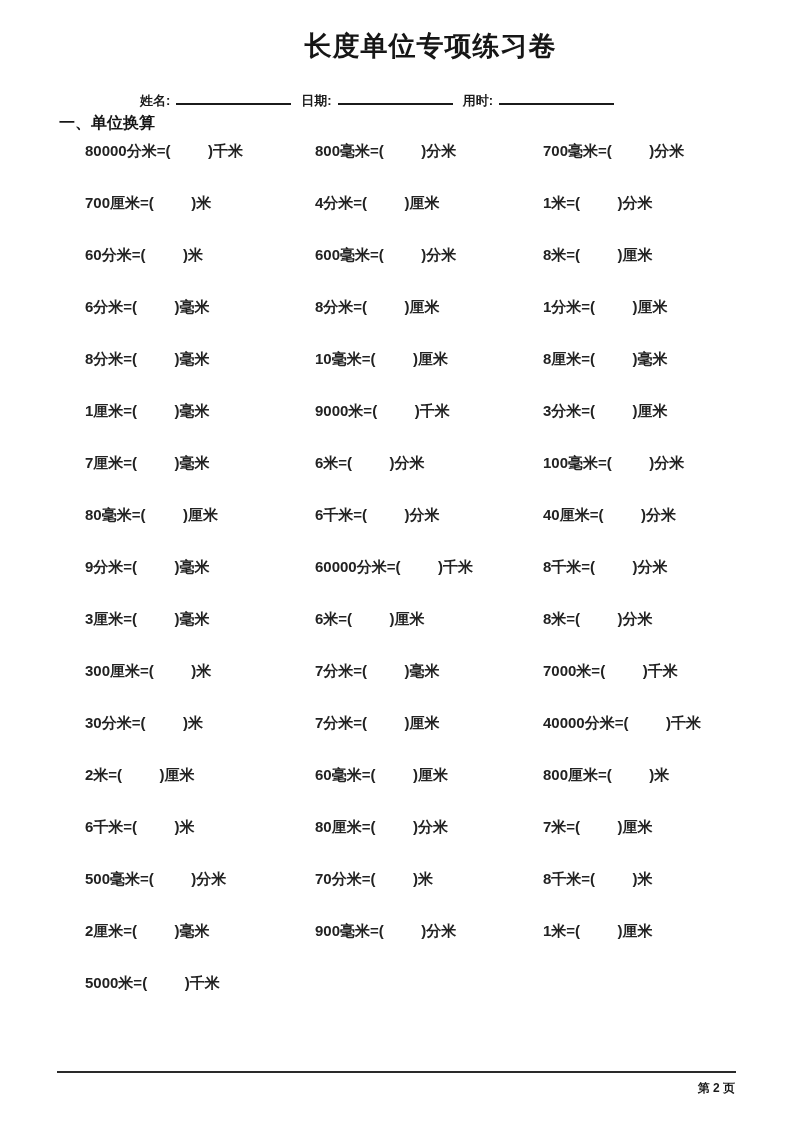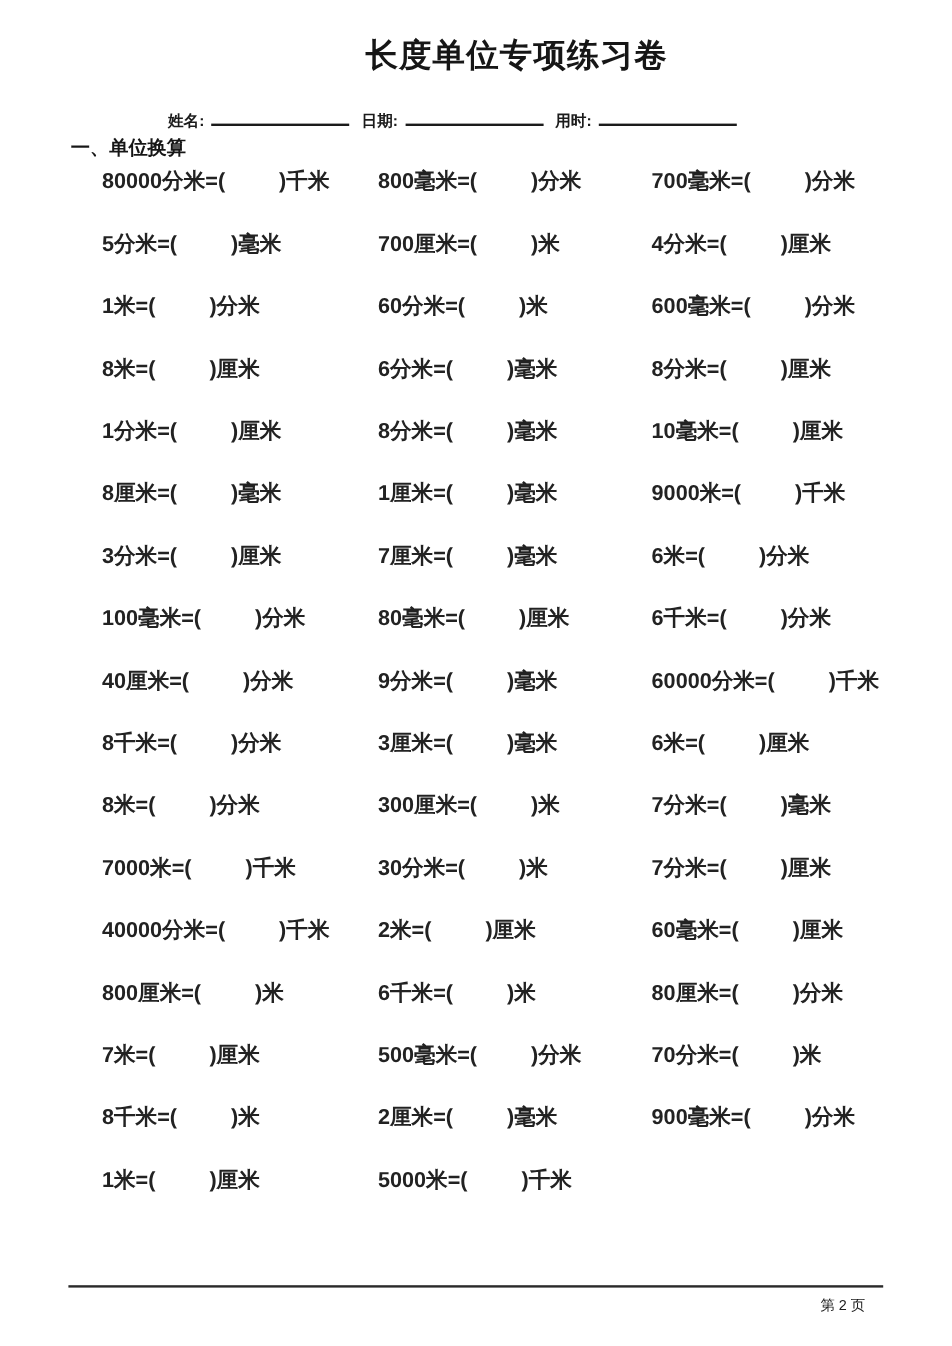--- a/index.html
+++ b/index.html
@@ -55,60 +55,59 @@
   }
   .grid {
     position: absolute;
     top: 140px;
     left: 85px;
     display: grid;
     grid-template-columns: 230px 228px 250px;
     grid-auto-rows: 52px;
   }
   .cell {
-    font-size: 18px;
+    font-size: 15px;
     font-weight: 600;
     line-height: 22px;
     white-space: pre;
     color: #222222;
   }
   .footer-divider {
     position: absolute;
     top: 1071px;
     left: 57px;
     width: 679px;
     height: 0;
     border-top: 2px solid #2a2a2a;
   }
   .page-number {
     position: absolute;
     top: 1080px;
-    right: 72px;
+    right: 58px;
     font-size: 12px;
-    font-weight: 400;
+    font-weight: 700;
     color: #1b1b1b;
     margin-left: 24px;
   }
 </style>
 </head>
 <body>
 
 <div class="page">
 
   <h1 class="title">长度单位专项练习卷</h1>
 
   <div class="info-row"><span class="info-label">姓名:</span><span class="blank"></span><span class="info-label">日期:</span><span class="blank"></span><span class="info-label">用时:</span><span class="blank"></span></div>
 
   <div class="section-heading">一、单位换算</div>
 
   <div class="grid">
     <div class="cell">80000分米=(         )千米</div>
     <div class="cell">800毫米=(         )分米</div>
     <div class="cell">700毫米=(         )分米</div>
-    <div class="cell">5分米=(         )毫米</div>
     <div class="cell">700厘米=(         )米</div>
     <div class="cell">4分米=(         )厘米</div>
     <div class="cell">1米=(         )分米</div>
     <div class="cell">60分米=(         )米</div>
     <div class="cell">600毫米=(         )分米</div>
     <div class="cell">8米=(         )厘米</div>
     <div class="cell">6分米=(         )毫米</div>
     <div class="cell">8分米=(         )厘米</div>
     <div class="cell">1分米=(         )厘米</div>
     <div class="cell">8分米=(         )毫米</div>

